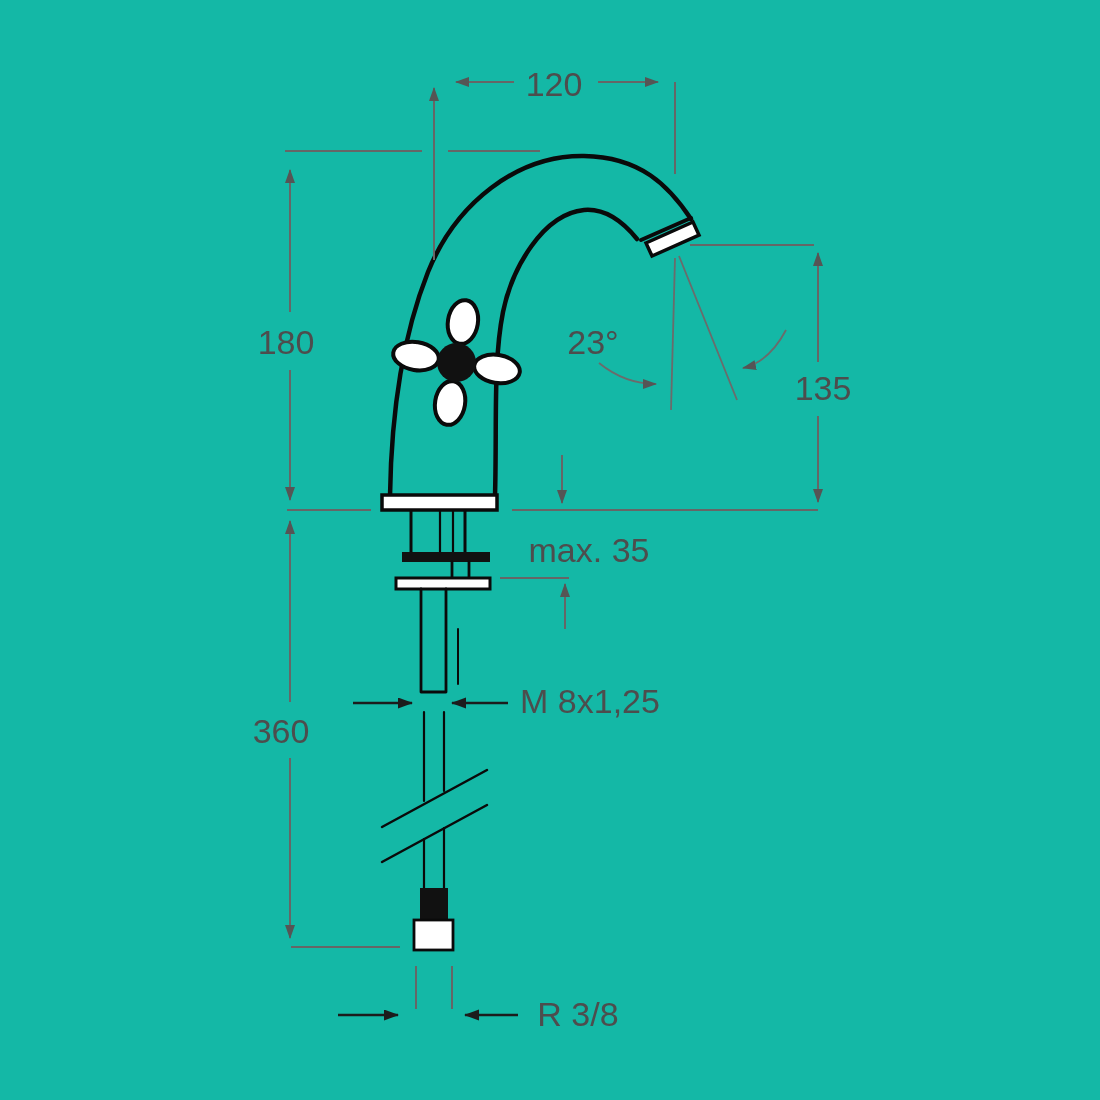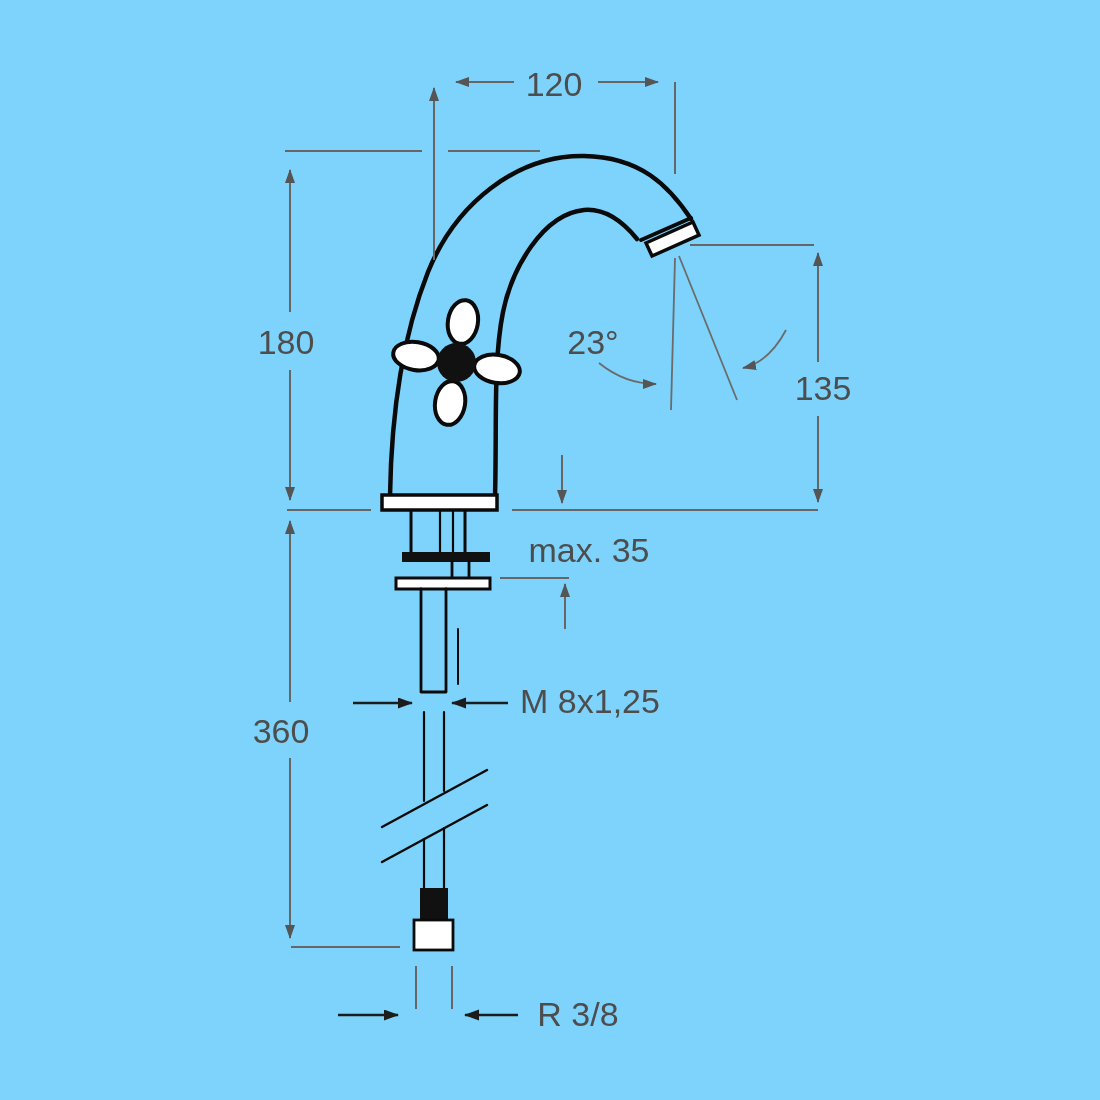--- a/index.html
+++ b/index.html
@@ -7,21 +7,21 @@
     padding: 0;
     background: #ffffff;
     width: 1100px;
     height: 1100px;
     overflow: hidden;
   }
   .stage {
     position: relative;
     width: 1100px;
     height: 1100px;
-    background: #7dd3fc;
+    background: #14b8a6;
     text-align: right;
   }
   svg { display: block; }
   .dim-line {
     stroke: #666666;
     stroke-width: 2;
     fill: none;
   }
   .dim-line-thin {
     stroke: #6b6b6b;

